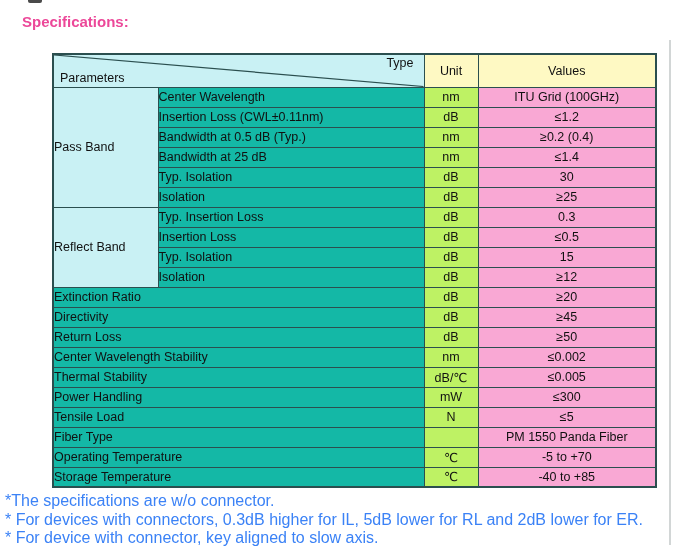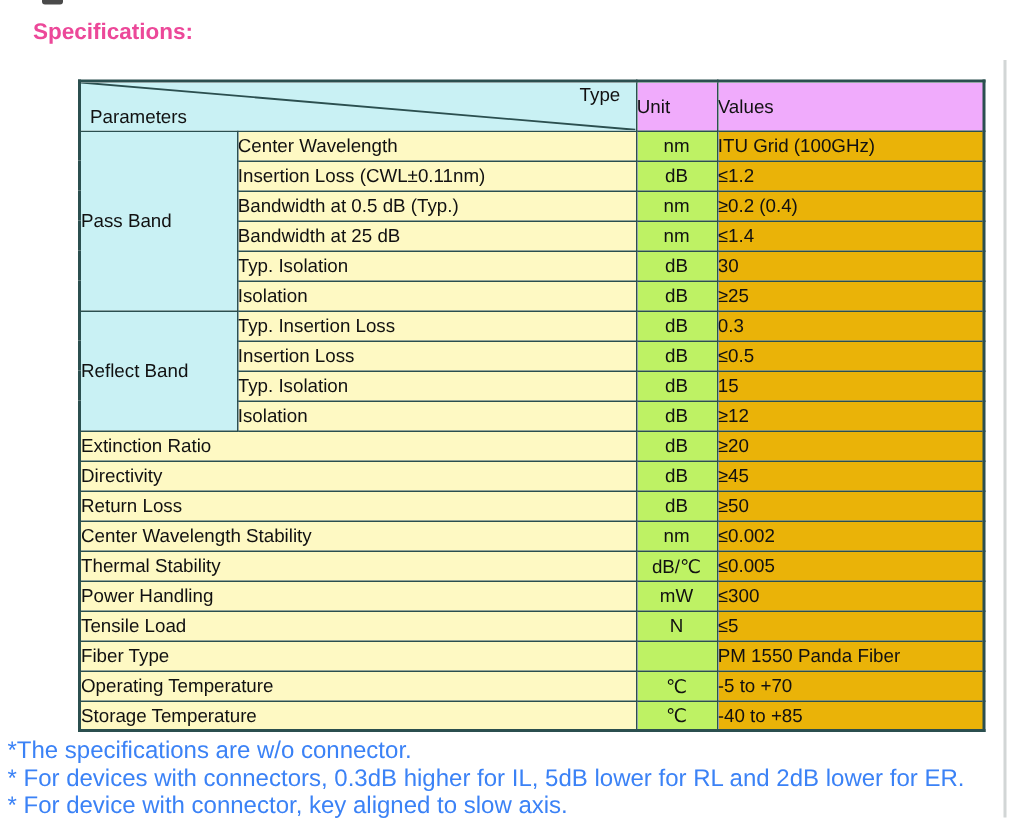--- a/index.html
+++ b/index.html
@@ -60,44 +60,45 @@
     right: 10px;
     font-size: 12.5px;
   }
   .diag-bottom {
     position: absolute;
     bottom: 2px;
     left: 6px;
     font-size: 12.5px;
   }
   td.hd {
-    background: #f0abfc;
+    background: #fef9c3;
+    text-align: center;
     vertical-align: middle;
   }
   td.group-cell {
     background: #c9f1f4;
     text-align: left;
     vertical-align: middle;
     padding-left: 7px;
     margin-left: 20px;
   }
   td.param-cell {
-    background: #fef9c3;
+    background: #14b8a6;
     text-align: left;
     vertical-align: middle;
     padding-left: 6px;
   }
   td.unit-cell {
     background: #bef264;
     text-align: center;
     vertical-align: middle;
   }
   td.value-cell {
-    background: #eab308;
-    text-align: left;
+    background: #f9a8d4;
+    text-align: center;
     vertical-align: middle;
   }
   .notes {
     position: absolute;
     left: 5px;
     top: 492px;
   }
   .notes p {
     margin: 0;
     font-size: 16px;

